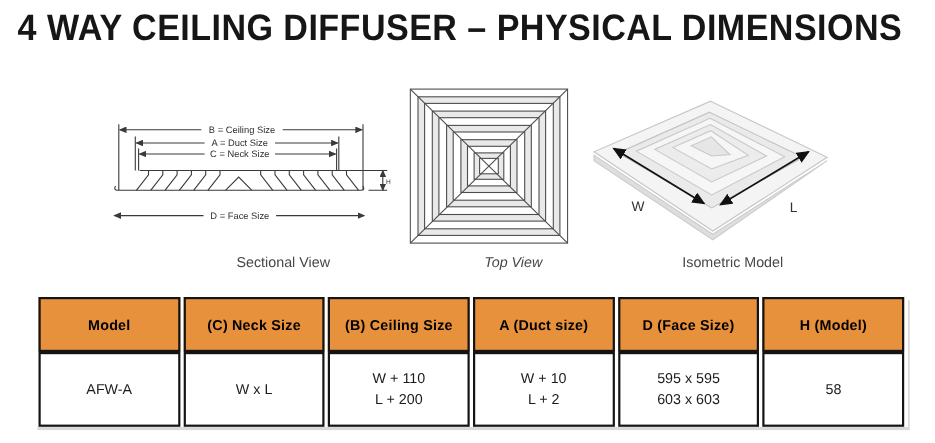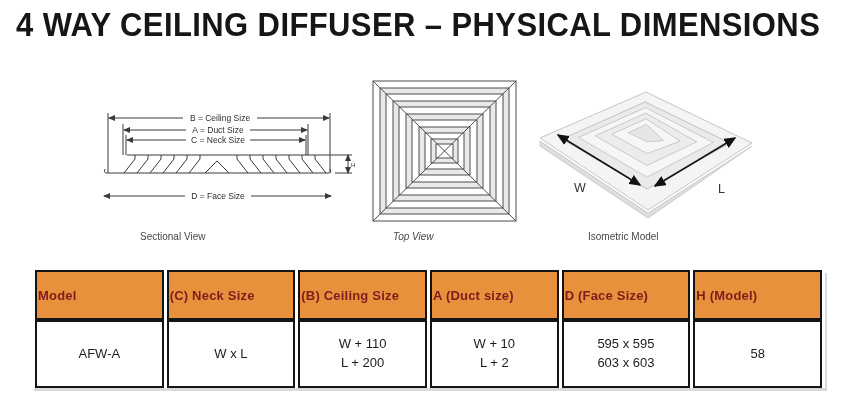--- a/index.html
+++ b/index.html
@@ -5,30 +5,30 @@
   html,body{margin:0;padding:0;background:#ffffff;}
   body{width:850px;height:403px;position:relative;overflow:hidden;
        font-family:"Liberation Sans","DejaVu Sans",sans-serif;color:#1b1b1b;}
 
   .page-title{position:absolute;left:16px;top:6px;width:820px;
     font-size:31px;font-weight:800;letter-spacing:.4px;color:#161616;
     white-space:nowrap;transform:scaleY(1.08);transform-origin:top left;}
 
   .fig{position:absolute;}
   .fig svg{display:block;width:100%;height:100%;}
-  .caption{position:absolute;top:231px;font-size:10px;color:#474747;text-align:left;}
+  .caption{position:absolute;top:231px;font-size:13px;color:#474747;text-align:right;}
   .cap-sectional{left:140px;width:160px;}
   .cap-top{left:393px;width:100px;font-style:italic;}
   .cap-iso{left:588px;width:124px;}
 
   .dims-table{position:absolute;left:32px;top:270px;width:793px;
     border-collapse:separate;border-spacing:3px 0;table-layout:fixed;
     box-shadow:2px 3px 0 #d9d9d9;}
-  .dims-table th{background:#E8913D;color:#7f1d1d;font-size:13px;font-weight:700;
-    border:2px solid #141414;height:44px;text-align:left;letter-spacing:.2px;}
+  .dims-table th{background:#E8913D;color:#000000;font-size:13px;font-weight:700;
+    border:2px solid #141414;height:44px;text-align:center;letter-spacing:.2px;}
   .dims-table td{background:#ffffff;border:2px solid #141414;height:62px;
     text-align:center;font-size:13px;color:#1c1c1c;}
   .dims-table td span{display:block;line-height:1.45;}
 
   .dline{stroke:#3a3a3a;stroke-width:1;fill:none;}
   .dtext{font-size:8.5px;fill:#2e2e2e;font-family:"Liberation Sans",sans-serif;}
   .htext{font-size:6px;fill:#2e2e2e;font-family:"Liberation Sans",sans-serif;}
   .iso-label{font-size:12.5px;fill:#333;font-family:"Liberation Sans",sans-serif;}
 </style>
 </head>

